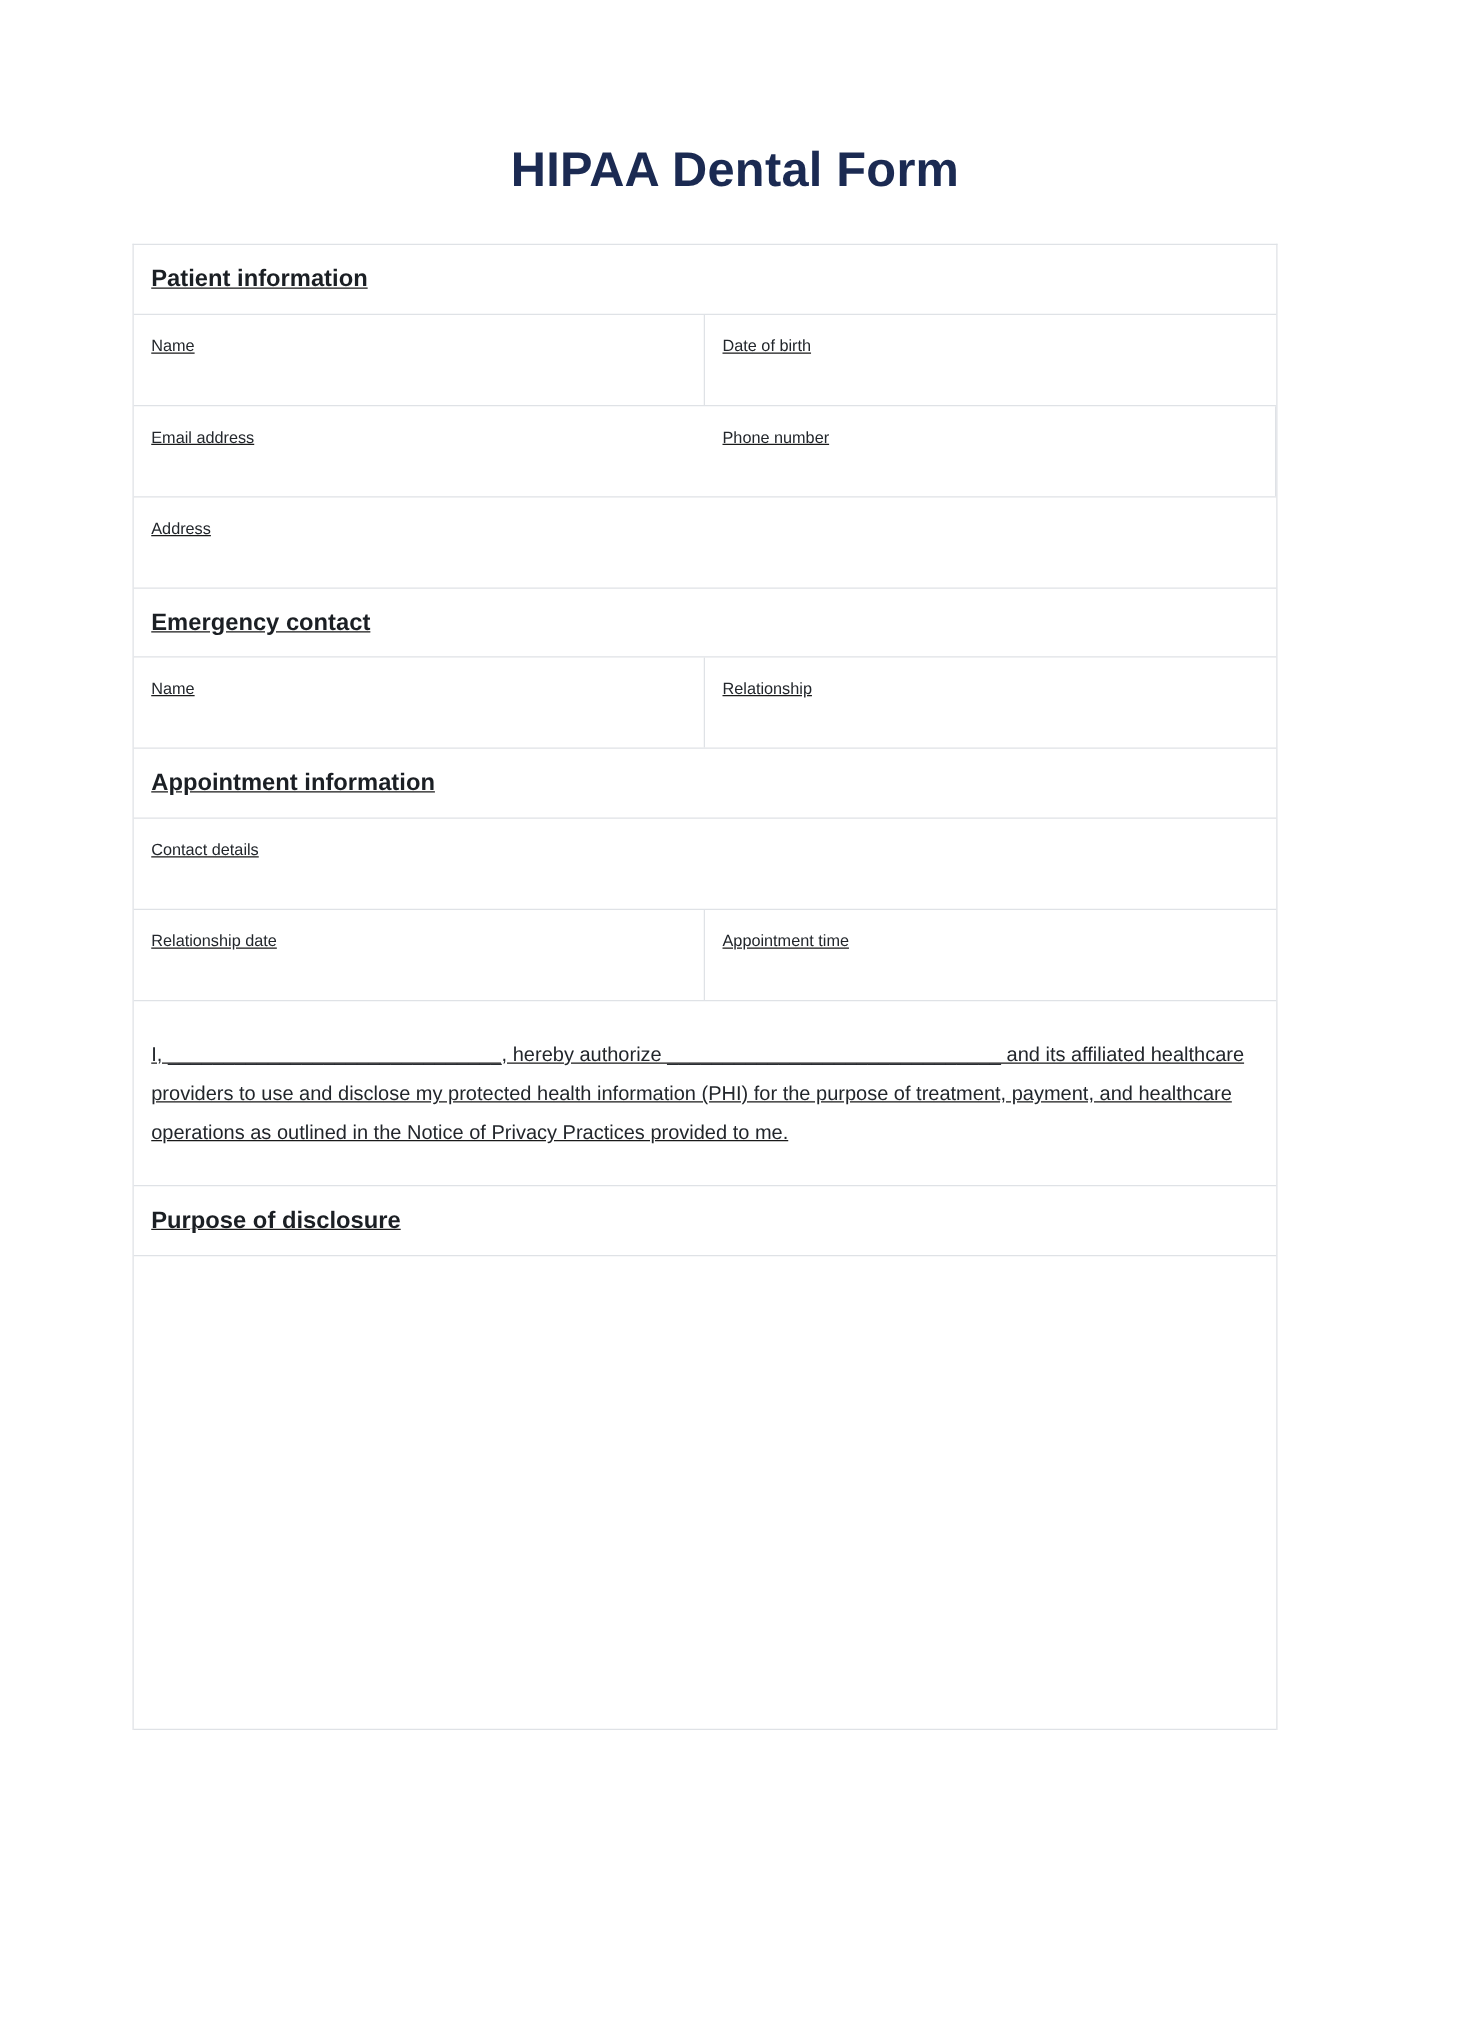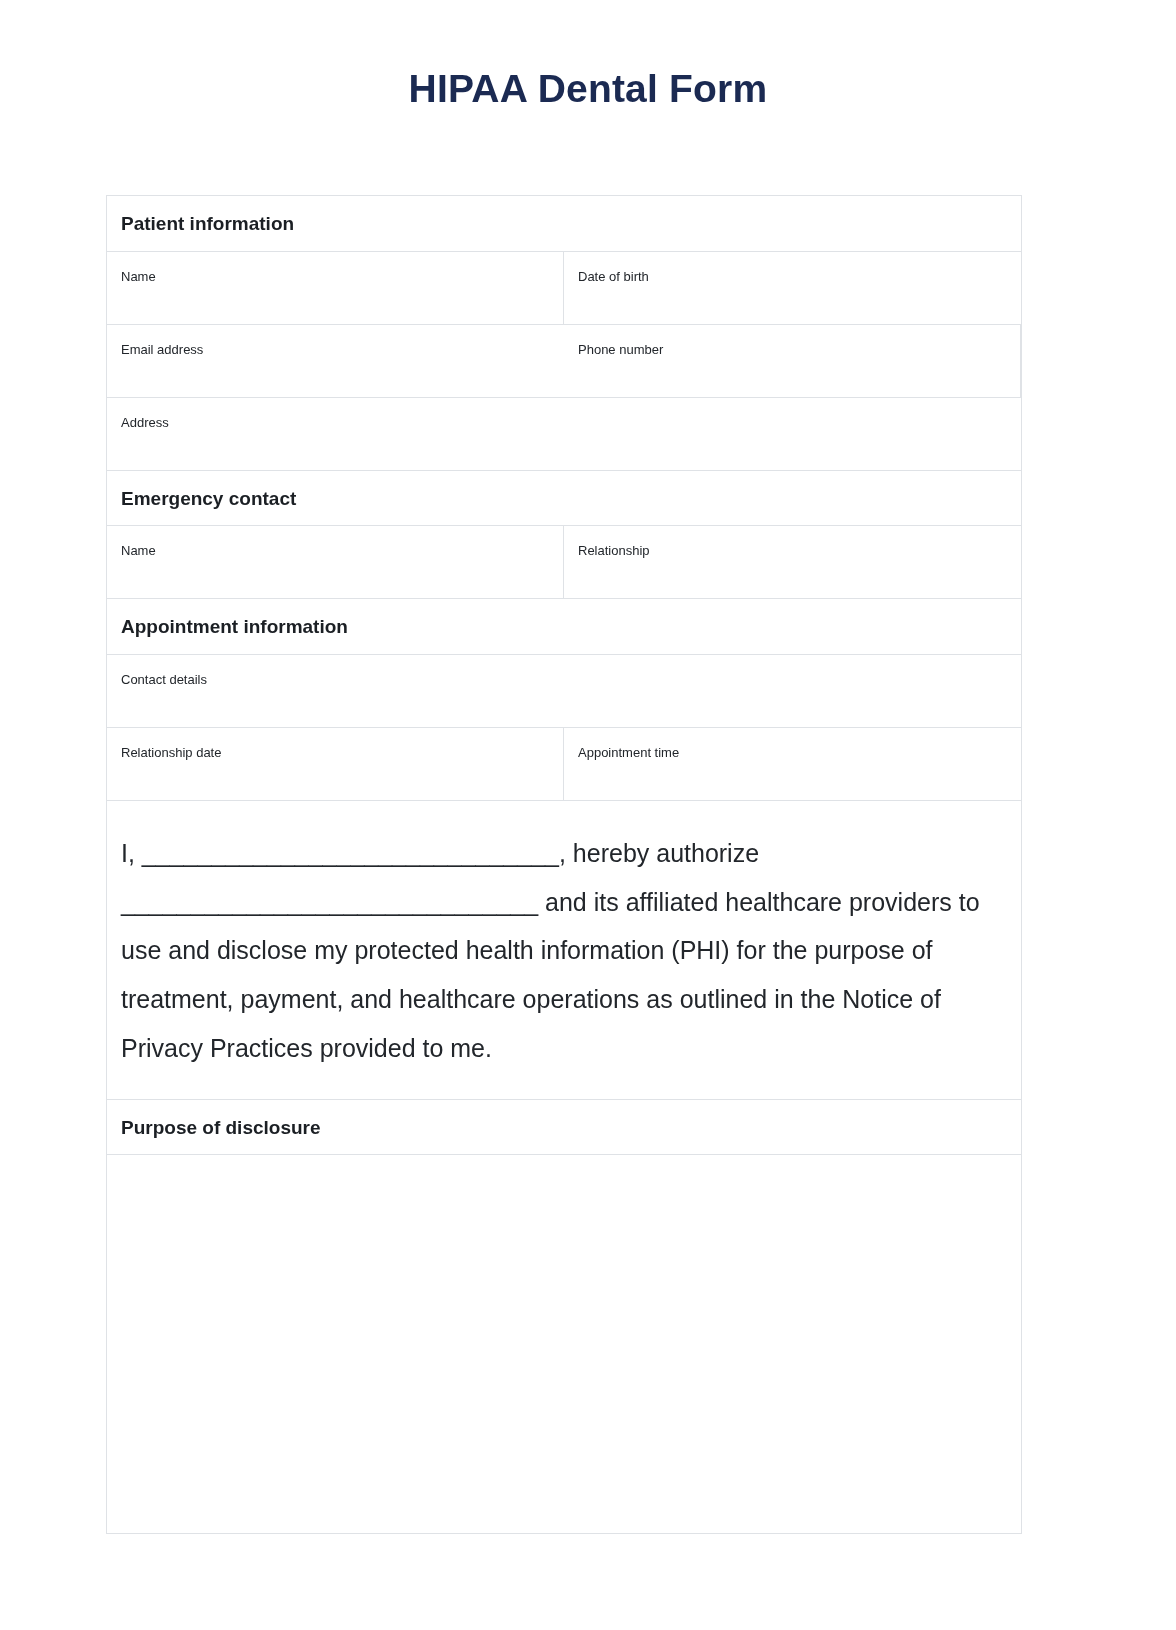--- a/index.html
+++ b/index.html
@@ -19,31 +19,32 @@
     box-sizing: border-box;
     overflow: hidden;
   }
   .doc-title {
     text-align: center;
     font-size: 39px;
     font-weight: bold;
     color: #1b2a52;
     letter-spacing: 0.2px;
     margin: 0;
-    padding-top: 68px;
+    padding-top: 116px;
     line-height: 1.1;
   }
   .form-table {
     position: absolute;
     left: 106px;
     top: 195px;
     width: 916px;
     border: 1px solid #dfe2e6;
     border-bottom: none;
     box-sizing: border-box;
+    text-decoration: underline;
   }
   .row {
     display: flex;
     border-bottom: 1px solid #dfe2e6;
     box-sizing: border-box;
   }
   .cell {
     box-sizing: border-box;
     padding: 16px 14px 16px 14px;
     font-size: 13px;
@@ -63,21 +64,21 @@
     font-weight: bold;
     font-size: 19px;
     color: #1b1f24;
     padding: 15px 14px 14px 14px;
   }
   .field-cell {
     height: 72px;
   }
   .consent-body {
     padding: 28px 16px 26px 14px;
-    font-size: 25px;
+    font-size: 16px;
     line-height: 1.95;
     color: #22262b;
   }
   .blank-area {
     height: 378px;
   }
   .row:last-child {
     border-bottom: 1px solid #dfe2e6;
   }
 </style>

